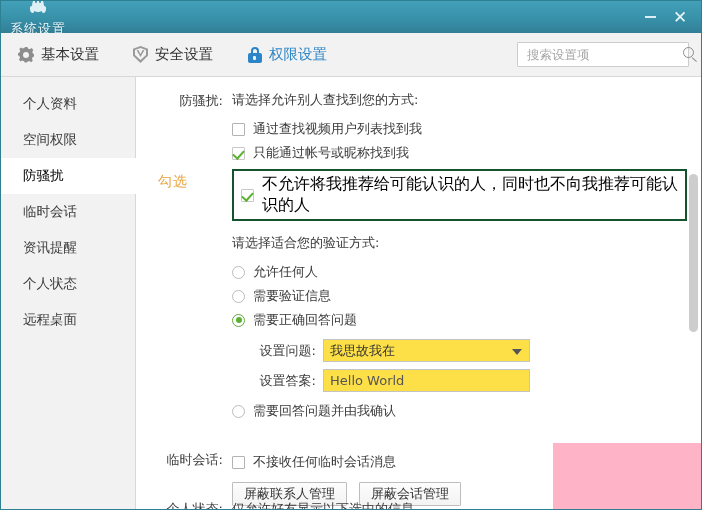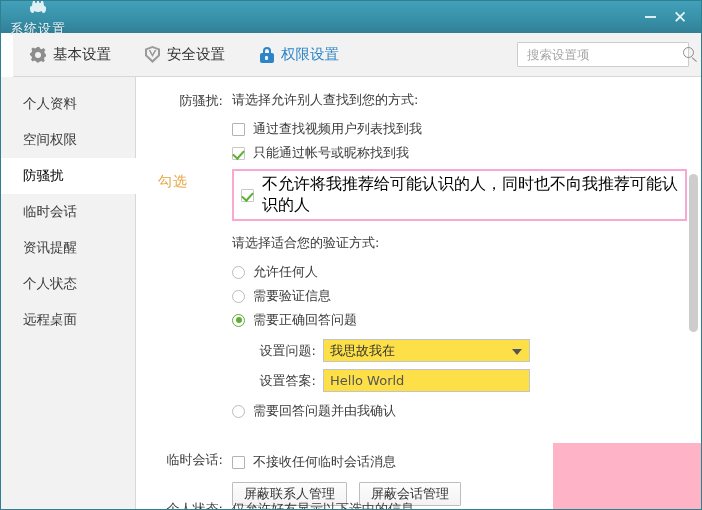--- a/index.html
+++ b/index.html
@@ -43,21 +43,21 @@
   .win-btn{
     width:30px;height:32px;display:flex;align-items:center;justify-content:center;
     color:#e7f4f8;font-size:15px;line-height:1;cursor:default;
   }
   .win-btn.close{font-size:17px;padding-right:6px;}
   .min-glyph{display:block;width:11px;height:2px;background:#dbeef3;}
   
   .tabbar{
     height:43px;background:#f2f2f2;
     border-bottom:1px solid #d8d8d8;
-    display:flex;align-items:center;position:relative;margin-left:12px;
+    display:flex;align-items:center;position:relative;
   }
   .tab{
     display:flex;align-items:center;gap:7px;
     padding:0 17px;height:43px;cursor:default;
   }
   .tab .lbl{font-size:14.5px;color:#333;}
   .tab.active .lbl{color:#2c85c7;}
   
   .ic-gear{width:16px;height:16px;position:relative;}
   .ic-gear .g{position:absolute;inset:0;background:#8d8d8d;
@@ -132,21 +132,21 @@
     border:solid #5bb02e;border-width:0 2.4px 2.4px 0;transform:rotate(42deg);
   }
   
   .rb{width:13px;height:13px;flex:0 0 13px;box-sizing:border-box;
       border:1px solid #bcbcbc;background:#fff;border-radius:50%;position:relative;}
   .rb.checked{border-color:#63a83c;}
   .rb.checked::after{content:"";position:absolute;left:2.5px;top:2.5px;width:6px;height:6px;border-radius:50%;background:#5bb02e;}
   
   .hl-wrap{position:relative;margin-top:4px;}
   .hl-box{
-    border:2px solid #f9a8d4;display:inline-flex;align-items:center;gap:8px;
+    border:2px solid #14532d;display:inline-flex;align-items:center;gap:8px;
     padding:3px 7px;box-sizing:border-box;
   }
   .annot{
     position:absolute;left:-74px;top:4px;
     font-size:14px;color:#e8a33d;letter-spacing:1px;
   }
   
   .frow{display:flex;align-items:center;gap:7px;margin-top:7px;padding-left:22px;}
   .frow .flabel{font-size:13px;color:#3a3a3a;width:62px;text-align:right;flex:0 0 62px;}
   .fctl{

